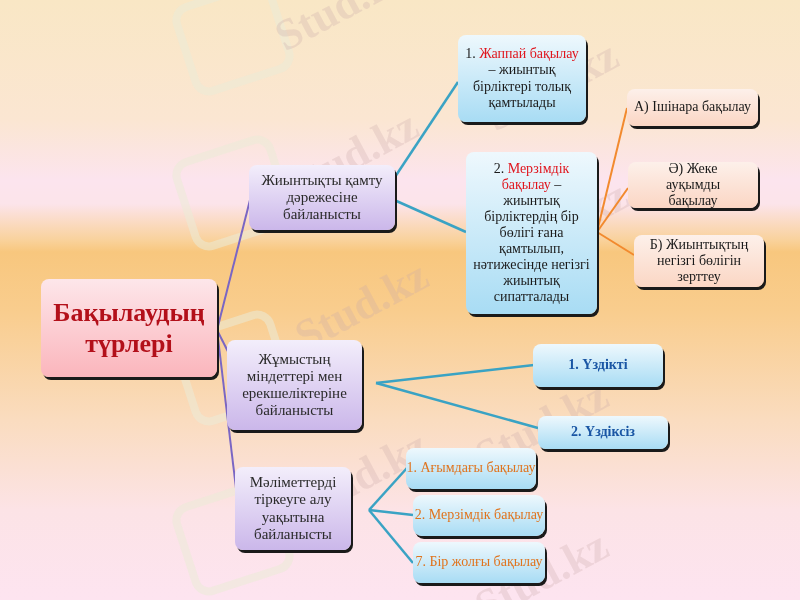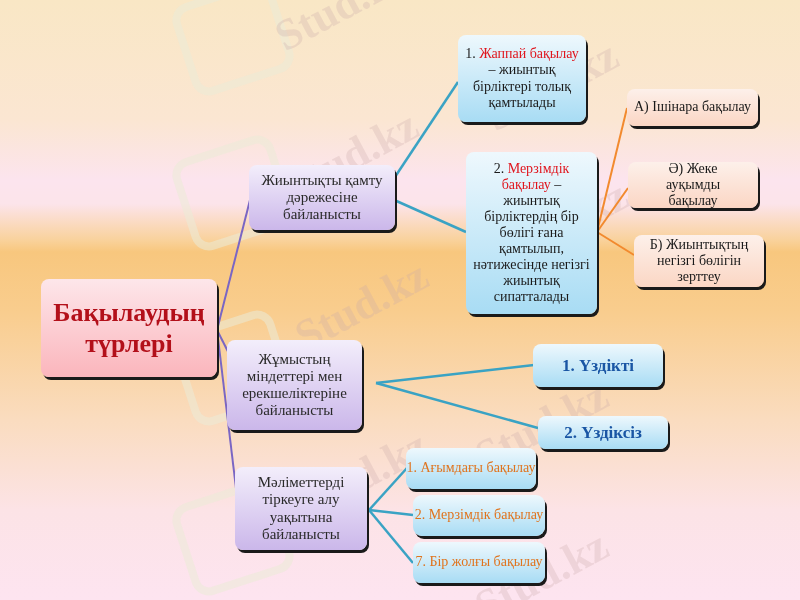--- a/index.html
+++ b/index.html
@@ -31,21 +31,21 @@
       color: #b3101a; font-weight: bold; font-size: 26px; line-height: 1.2;
     }
     .purple {
       background: linear-gradient(to bottom, #f3eefb 0%, #cbb7ea 100%);
       font-size: 15px; color: #2a2a2a;
     }
     .blue {
       background: linear-gradient(to bottom, #eef8fd 0%, #a8dcf4 100%);
       font-size: 14px; color: #1a1a1a;
     }
-    .blue-bold { color: #1a56a4; font-weight: bold; font-size: 17px; }
+    .blue-bold { color: #1a56a4; font-weight: bold; font-size: 14px; }
     .orange-text { color: #e0741e; font-size: 14px; }
     .peach {
       background: linear-gradient(to bottom, #fdf0ea 0%, #fbd6c4 100%);
       font-size: 14px; color: #1a1a1a;
     }
     .red { color: #e0161e; }
   </style>
 </head>
 <body>
 
@@ -111,21 +111,21 @@
 <div class="node purple" style="left:227px;top:340px;width:135px;height:90px;padding:0 4px;">
   <span>Жұмыстың міндеттері мен ерекшеліктеріне байланысты</span>
 </div>
 <div class="node blue" style="left:533px;top:344px;width:130px;height:43px;">
   <span class="blue-bold">1. Үздікті</span>
 </div>
 <div class="node blue" style="left:538px;top:416px;width:130px;height:33px;">
   <span class="blue-bold">2. Үздіксіз</span>
 </div>
 
-<div class="node purple" style="left:235px;top:467px;width:132px;height:83px;padding:12px 4px;">
+<div class="node purple" style="left:235px;top:467px;width:116px;height:83px;padding:12px 4px;">
   <span>Мәліметтерді тіркеуге алу уақытына байланысты</span>
 </div>
 <div class="node blue" style="left:406px;top:448px;width:130px;height:41px;">
   <span class="orange-text">1. Ағымдағы бақылау</span>
 </div>
 <div class="node blue" style="left:413px;top:495px;width:132px;height:41px;border-radius:9px;">
   <span class="orange-text">2. Мерзімдік бақылау</span>
 </div>
 <div class="node blue" style="left:413px;top:542px;width:132px;height:41px;">
   <span class="orange-text">7. Бір жолғы бақылау</span>

